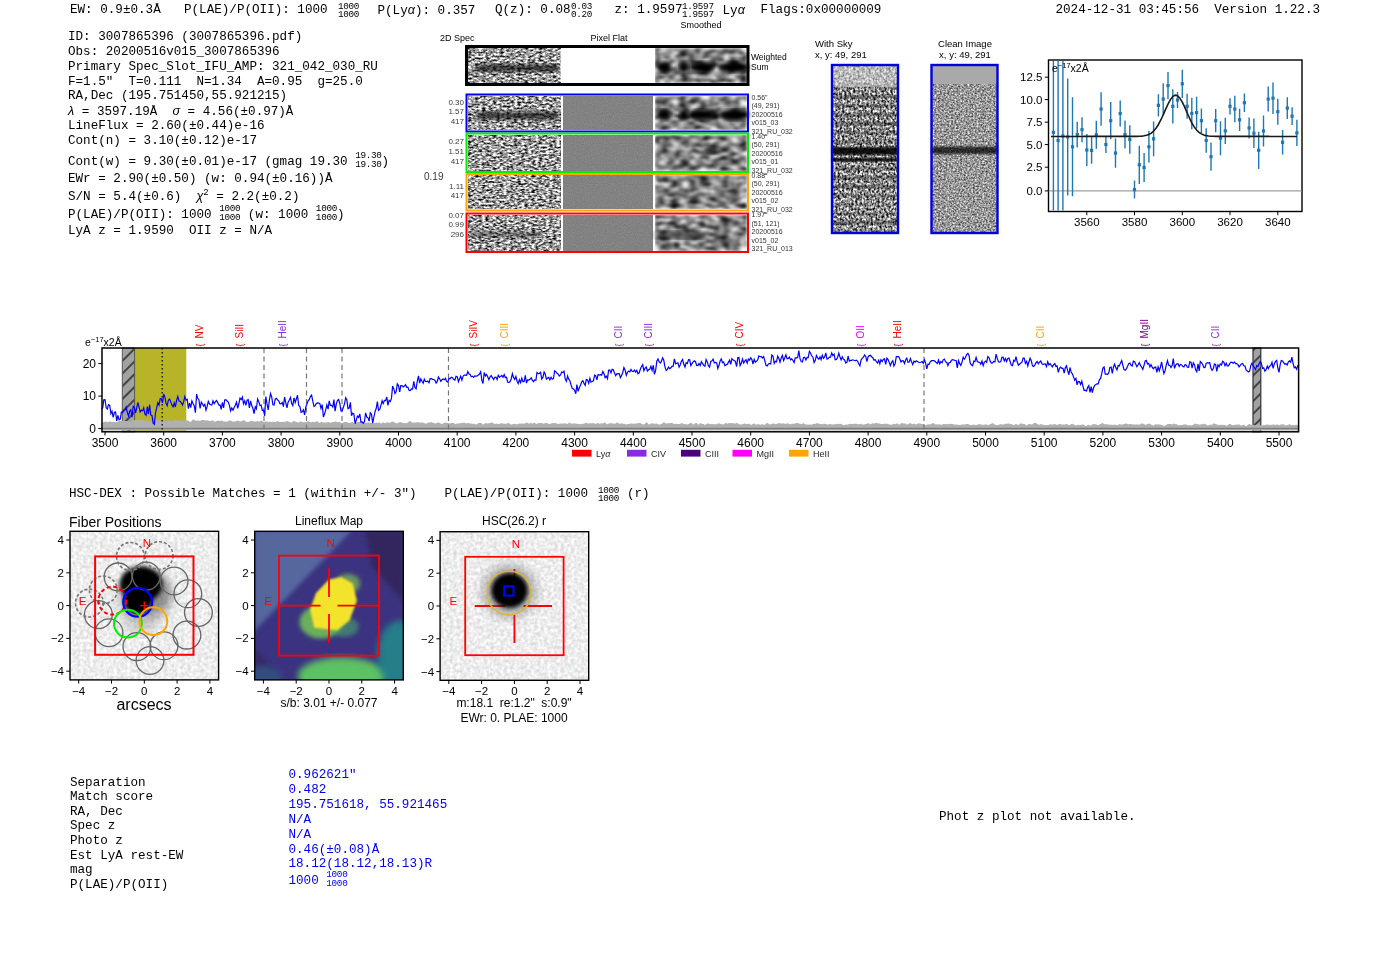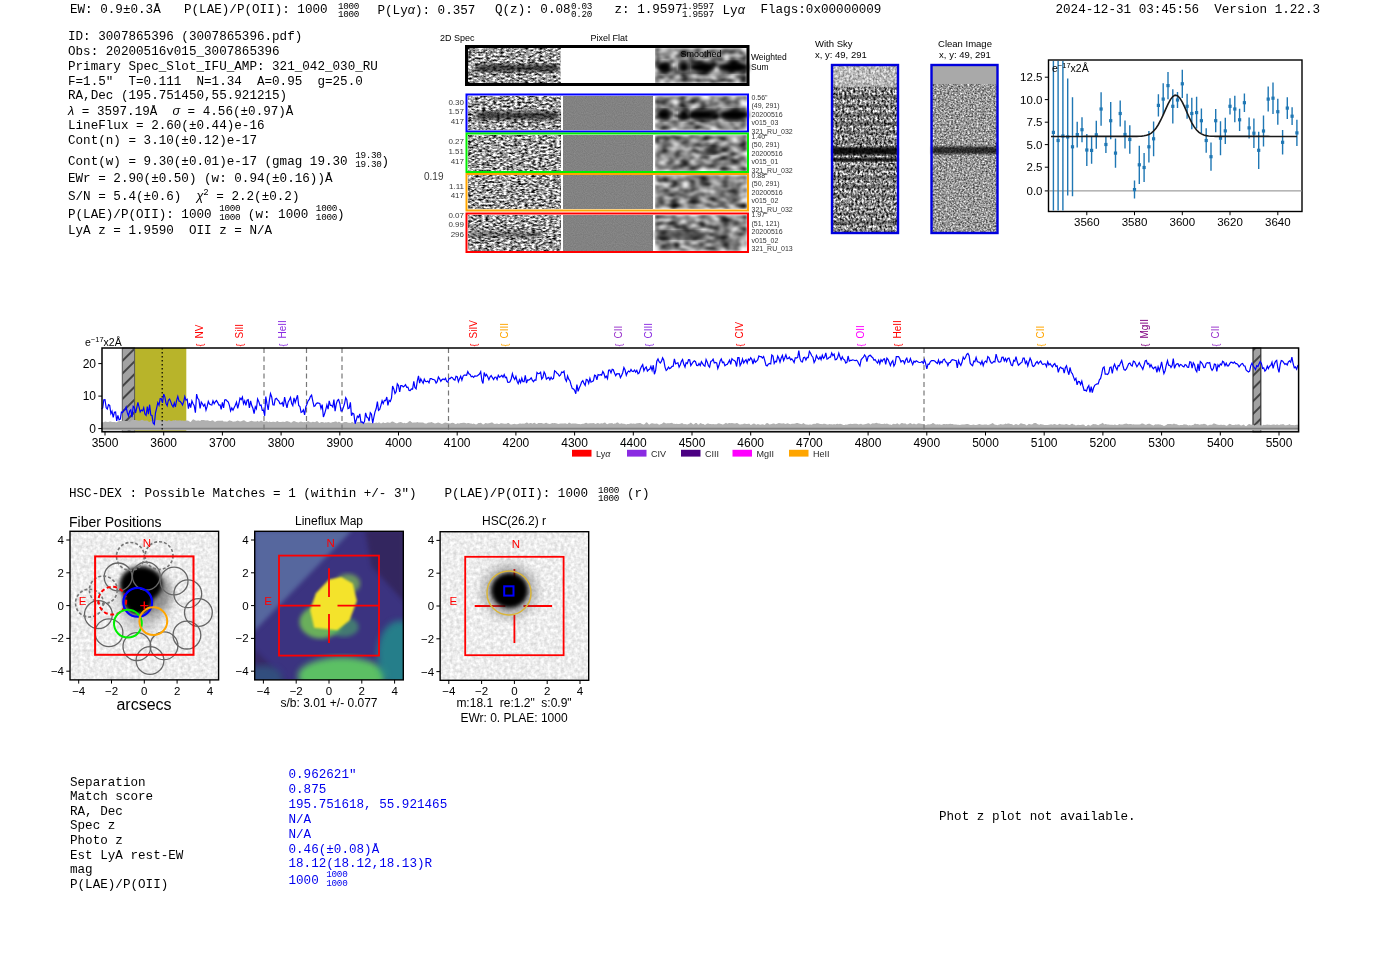--- a/index.html
+++ b/index.html
@@ -107,21 +107,21 @@
     <rect x="26.5" y="134.0" width="281.5" height="36.5" fill="none" stroke="#ffa500" stroke-width="2"></rect>
     <rect x="28.5" y="175.0" width="92.0" height="35.5" filter="url(#fnoise)"></rect>
     <rect x="30.5" y="191.5" width="70" height="6" fill="#222" opacity="0.5" filter="url(#b2)"></rect>
     <rect x="123.0" y="175.0" width="89.5" height="35.5" filter="url(#fflat)"></rect>
     <rect x="215.5" y="175.0" width="91.0" height="35.5" filter="url(#fsmooth)"></rect>
     <rect x="215.5" y="191.0" width="50" height="8" fill="#111" opacity="0.55" filter="url(#b3)"></rect>
     <rect x="26.5" y="173.5" width="281.5" height="38.5" fill="none" stroke="#ff0000" stroke-width="2"></rect>
   </svg>
 <div class="a sans" style="left:440px;top:33px;width:96px;text-align:left;font-size:9px">2D Spec</div>
 <div class="a sans" style="left:562px;top:33px;width:94px;text-align:center;font-size:9px">Pixel Flat</div>
-<div class="a sans" style="left:655px;top:49px;width:92px;text-align:center;font-size:9px">Smoothed</div>
+<div class="a sans" style="left:655px;top:20px;width:92px;text-align:center;font-size:9px">Smoothed</div>
 <div class="a sans" style="left:424px;top:98.5px;width:40px;text-align:right;font-size:8px;line-height:8px;color:#3a3a3a">0.30</div>
 <div class="a sans" style="left:424px;top:108.1px;width:40px;text-align:right;font-size:8px;line-height:8px;color:#3a3a3a">1.57</div>
 <div class="a sans" style="left:424px;top:117.7px;width:40px;text-align:right;font-size:8px;line-height:8px;color:#3a3a3a">417</div>
 <div class="a sans" style="left:424px;top:138.3px;width:40px;text-align:right;font-size:8px;line-height:8px;color:#3a3a3a">0.27</div>
 <div class="a sans" style="left:424px;top:147.9px;width:40px;text-align:right;font-size:8px;line-height:8px;color:#3a3a3a">1.51</div>
 <div class="a sans" style="left:424px;top:157.5px;width:40px;text-align:right;font-size:8px;line-height:8px;color:#3a3a3a">417</div>
 <div class="a sans" style="left:424px;top:173.1px;width:40px;text-align:left;font-size:10px;line-height:8px;color:#3a3a3a">0.19</div>
 <div class="a sans" style="left:424px;top:182.7px;width:40px;text-align:right;font-size:8px;line-height:8px;color:#3a3a3a">1.11</div>
 <div class="a sans" style="left:424px;top:192.3px;width:40px;text-align:right;font-size:8px;line-height:8px;color:#3a3a3a">417</div>
 <div class="a sans" style="left:424px;top:211.5px;width:40px;text-align:right;font-size:8px;line-height:8px;color:#3a3a3a">0.07</div>
@@ -514,19 +514,19 @@
 <div class="a sans" style="left:424px;top:711px;width:180px;text-align:center;font-size:12px">EWr: 0. PLAE: 1000</div>
 <div class="a mono" style="left:70px;top:775.5px">Separation</div>
 <div class="a mono" style="left:70px;top:790.1px">Match score</div>
 <div class="a mono" style="left:70px;top:804.7px">RA, Dec</div>
 <div class="a mono" style="left:70px;top:819.3px">Spec z</div>
 <div class="a mono" style="left:70px;top:833.9px">Photo z</div>
 <div class="a mono" style="left:70px;top:848.5px">Est LyA rest-EW</div>
 <div class="a mono" style="left:70px;top:863.1px">mag</div>
 <div class="a mono" style="left:70px;top:877.7px">P(LAE)/P(OII)</div>
 <div class="a mono blue" style="left:288.5px;top:768.3px">0.962621"</div>
-<div class="a mono blue" style="left:288.5px;top:783.1px">0.875</div>
+<div class="a mono blue" style="left:288.5px;top:783.1px">0.482</div>
 <div class="a mono blue" style="left:288.5px;top:798.0px">195.751618, 55.921465</div>
 <div class="a mono blue" style="left:288.5px;top:812.8px">N/A</div>
 <div class="a mono blue" style="left:288.5px;top:827.7px">N/A</div>
 <div class="a mono blue" style="left:288.5px;top:842.5px">0.46(±0.08)Å</div>
 <div class="a mono blue" style="left:288.5px;top:857.4px">18.12(18.12,18.13)R</div>
 <div class="a mono blue" style="left:288.5px;top:872.2px">1000 <span class="fr"><span>1000</span><span>1000</span></span></div>
 <div class="a mono" style="left:939px;top:810px">Phot z plot not available.</div>
 </body></html>

